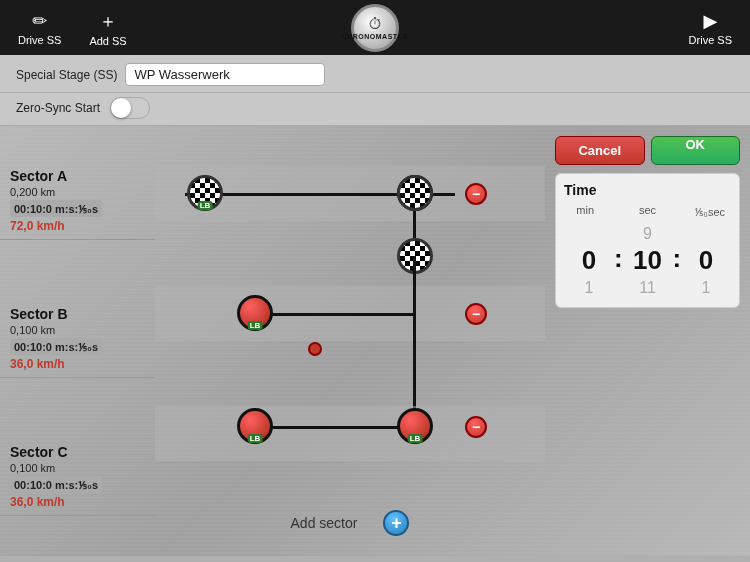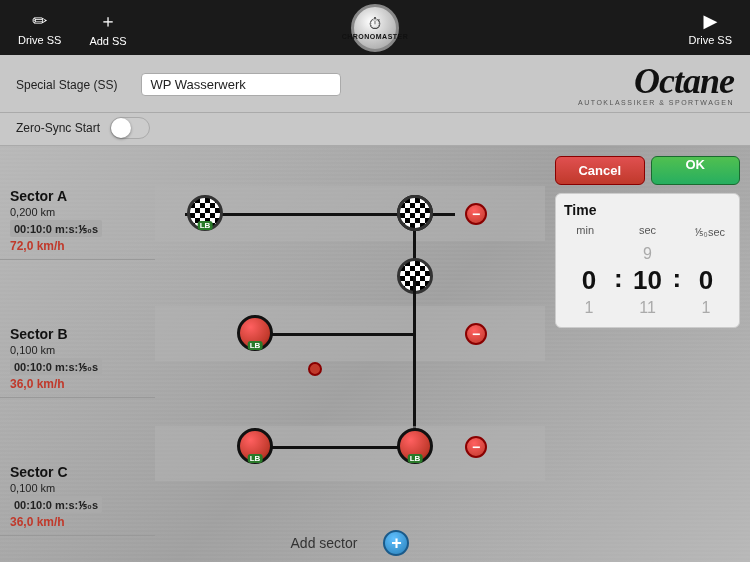--- a/index.html
+++ b/index.html
@@ -70,21 +70,21 @@
       color: #222;
     }
 
     
     .header-area {
       width: 750px;
       background: #c8c8c8;
       padding: 8px 16px 6px 16px;
       display: flex;
       align-items: center;
-      gap: 16px;
+      gap: 0;
       border-bottom: 1px solid #aaa;
     }
     .ss-label {
       font-size: 12px;
       color: #222;
       margin-right: 8px;
       white-space: nowrap;
     }
     .ss-input {
       border: 1px solid #aaa;
@@ -474,24 +474,20 @@
     <div class="top-bar-btn">
       <span class="icon">▶</span>
       <span>Drive SS</span>
     </div>
   </div>
 </div>
 
 <div class="header-area">
   <span class="ss-label">Special Stage (SS)</span>
   <input class="ss-input" type="text" value="WP Wasserwerk" style="">
-  <div class="octane-logo">
-    <div class="octane-brand">Octane</div>
-    <div class="octane-sub">AUTOKLASSIKER &amp; SPORTWAGEN</div>
-  </div>
 </div>
 
 <div class="zerosync-row">
   <span class="zerosync-label">Zero-Sync Start</span>
   <div class="toggle-switch">
     <div class="toggle-knob"></div>
   </div>
 </div>
 
 <div class="main-area">

